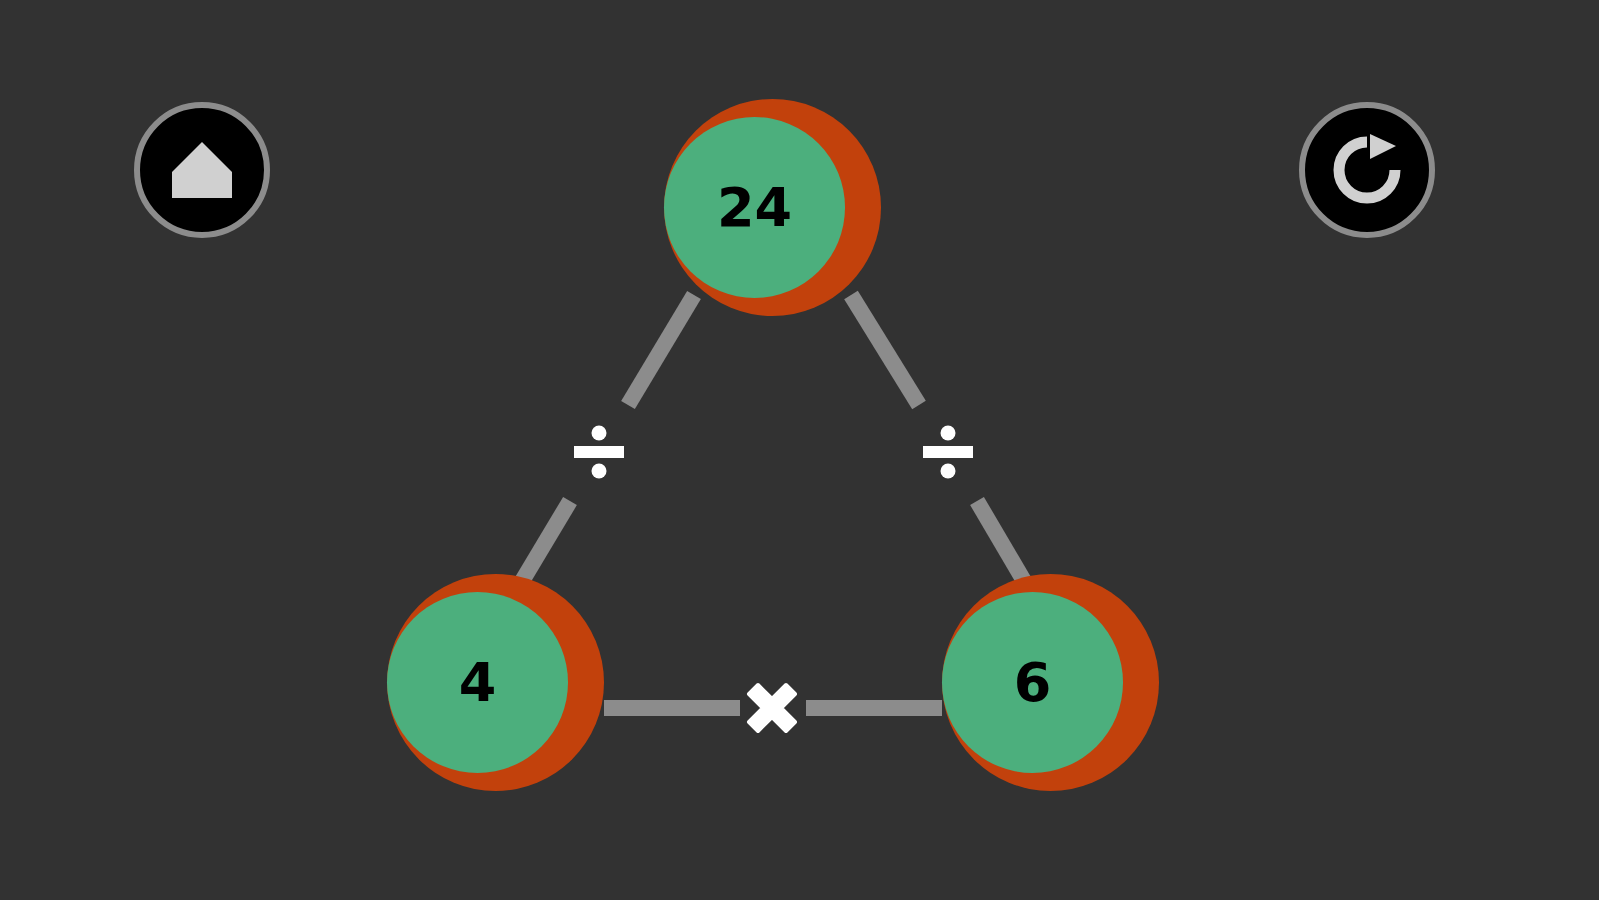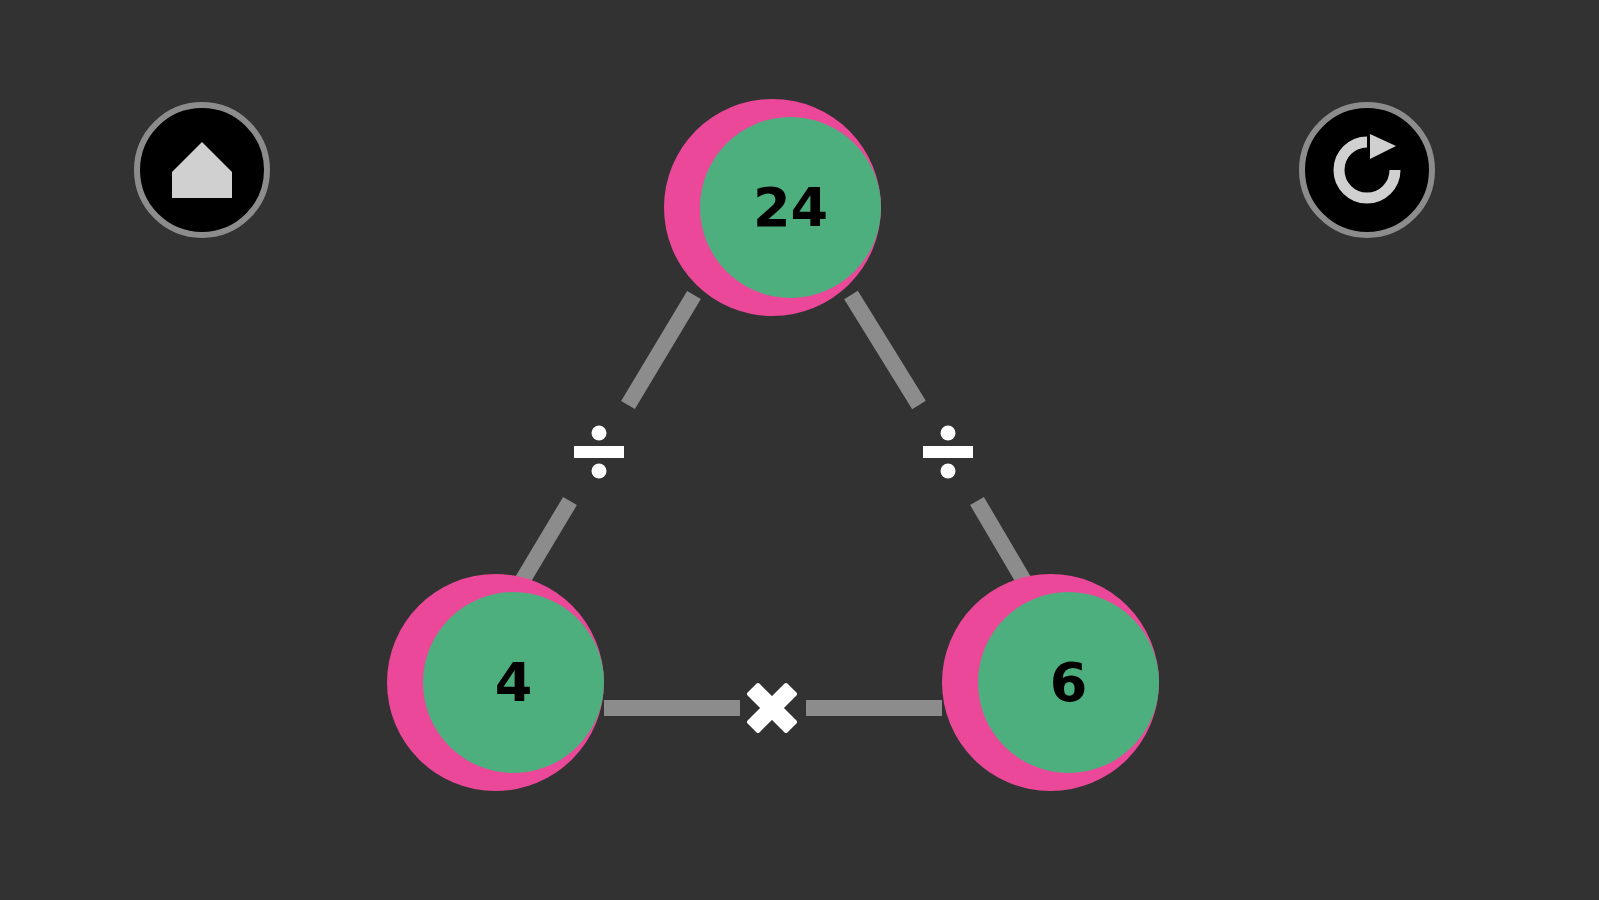--- a/index.html
+++ b/index.html
@@ -48,24 +48,24 @@
     position: absolute;
     left: 0; top: 0;
     width: 1599px;
     height: 900px;
   }
 
   
   .node {
     position: absolute;
     border-radius: 50%;
-    background: #ec4899;
+    background: #c2410c;
     display: flex;
     align-items: center;
-    justify-content: flex-end;
+    justify-content: flex-start;
     cursor: pointer;
     box-sizing: border-box;
   }
   .node-inner {
     border-radius: 50%;
     background: #4caf7d;
     display: flex;
     align-items: center;
     justify-content: center;
     color: #000000;

